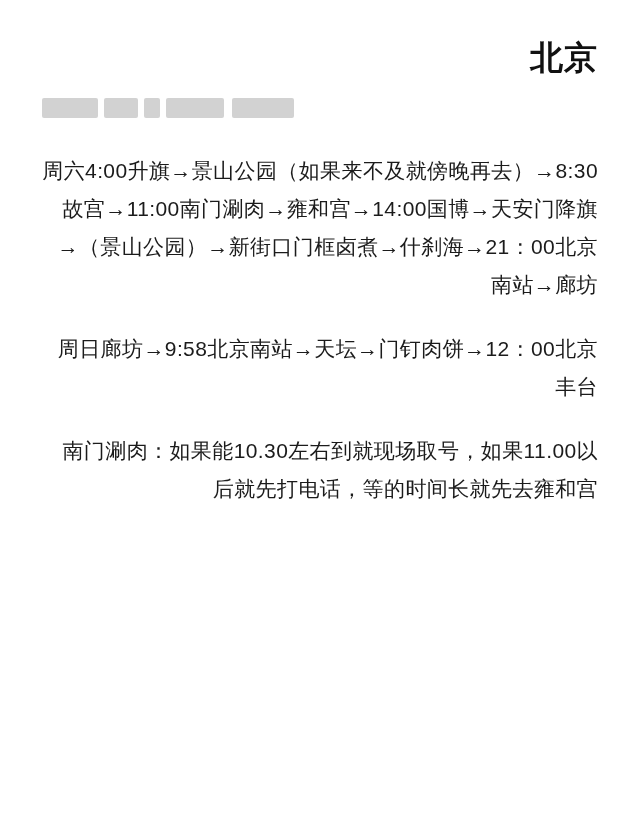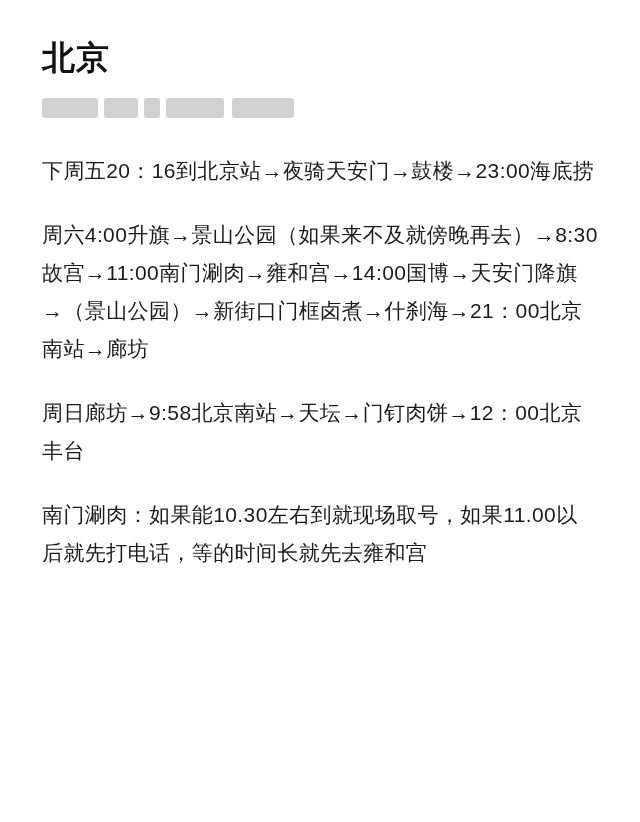--- a/index.html
+++ b/index.html
@@ -14,20 +14,21 @@
     color: #1a1a1a;
     overflow: hidden;
   }
   .page {
     width: 640px;
     height: 822px;
     box-sizing: border-box;
     padding: 30px 42px 0 42px;
     background: #ffffff;
     position: relative;
+    text-align: right;
   }
   .title {
     font-size: 33px;
     line-height: 44px;
     font-weight: bold;
     color: #111111;
     letter-spacing: 1px;
     margin: 6px 0 0 0;
   }
   .redacted-line {
@@ -73,19 +74,18 @@
 
   <div class="redacted-line">
     <span class="redacted-block rb1"></span>
     <span class="redacted-block rb2"></span>
     <span class="redacted-block rb3"></span>
     <span class="redacted-block rb4"></span>
     <span class="redacted-block rb5"></span>
   </div>
 
   <div class="body-text">
-    <p class="para">下周五20：16到北京站→夜骑天安门→鼓楼→23:00海底捞</p>
     <p class="para">周六4:00升旗→景山公园（如果来不及就傍晚再去）→8:30故宫→11:00南门涮肉→雍和宫→14:00国博→天安门降旗→（景山公园）→新街口门框卤煮→什刹海→21：00北京南站→廊坊</p>
     <p class="para">周日廊坊→9:58北京南站→天坛→门钉肉饼→12：00北京丰台</p>
     <p class="para">南门涮肉：如果能10.30左右到就现场取号，如果11.00以后就先打电话，等的时间长就先去雍和宫</p>
   </div>
 
 </div>
 
 </body></html>

